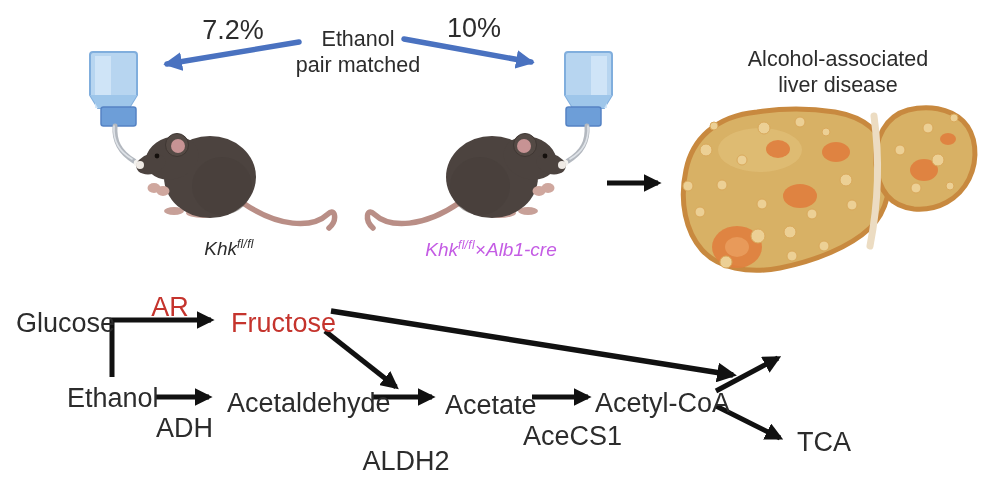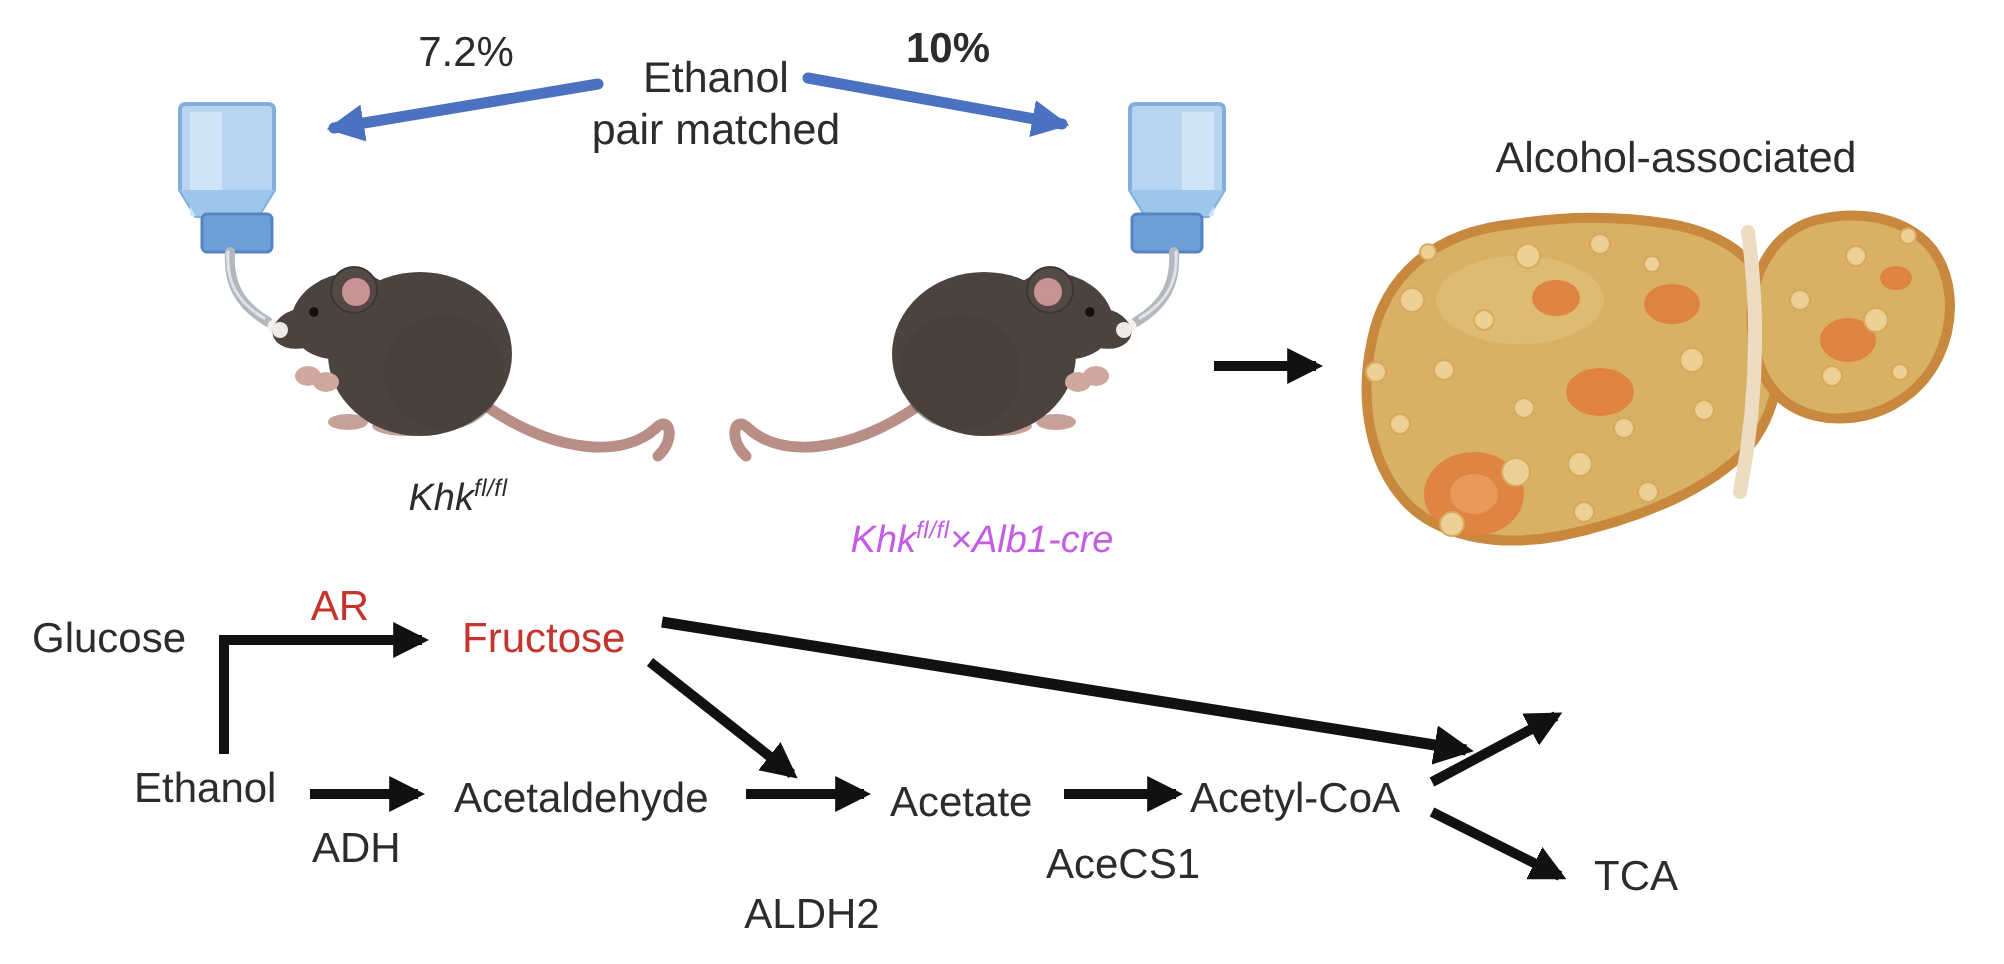--- a/index.html
+++ b/index.html
@@ -7,24 +7,24 @@
     --ink:#2c2c2c;
     --highlight-red:#c5342d;
     --genotype-magenta:#c45ce4;
     --arrow-blue:#4a72c0;
   }
   .figure{
     position:relative;width:1002px;height:482px;background:#ffffff;overflow:hidden;
     font-family:"Liberation Sans", sans-serif;
   }
   .art{position:absolute;left:0;top:0;}
-  .t{position:absolute;font-size:21px;line-height:1.15;color:var(--ink);white-space:nowrap;}
+  .t{position:absolute;font-size:27px;line-height:1.15;color:var(--ink);white-space:nowrap;}
   .c{transform:translateX(-50%);text-align:center;}
   .red{color:var(--highlight-red);}
-  .magenta{color:var(--genotype-magenta);margin-top:20px;}
+  .magenta{color:var(--genotype-magenta);}
   .multiline{line-height:26px;font-size:21.5px;}
   .genolabel{font-size:19px;font-style:italic;}
   .genolabel sup{font-size:12px;font-style:italic;vertical-align:7px;letter-spacing:.3px;}
   .blue-arrow{stroke:var(--arrow-blue);}
 </style>
 </head>
 <body>
 
 <div class="figure">
 
@@ -131,29 +131,30 @@
       <path d="M 325 331 L 396 387" marker-end="url(#ab)"></path>
       <path d="M 331 311 L 733 375" stroke-width="5.5" marker-end="url(#ab)"></path>
       <path d="M 373 397 L 432 397" marker-end="url(#ab)"></path>
       <path d="M 532 397 L 588 397" marker-end="url(#ab)"></path>
       <path d="M 716 391 L 778 358" marker-end="url(#ab)"></path>
       <path d="M 716 406 L 780 438" marker-end="url(#ab)"></path>
     </g>
   </svg>
 
   <div class="t c" style="left:233px;top:15px;">7.2%</div>
-  <div class="t c" style="left:474px;top:13px;font-weight:bold;">10%</div>
+  <div class="t c" style="left:474px;top:13px;">10%</div>
 
   <div class="t c multiline" style="left:358px;top:26px;">
     <div>Ethanol</div>
     <div>pair matched</div>
   </div>
 
-  <div class="t c multiline" style="left:838px;top:46px;margin-top:20px;">
+  <div class="t c multiline" style="left:838px;top:46px;">
     <div>Alcohol-associated</div>
+    <div>liver disease</div>
   </div>
 
   <div class="t c genolabel" style="left:229px;top:238px;"><i>Khk</i><sup>fl/fl</sup></div>
 
   <div class="t c genolabel magenta" style="left:491px;top:239px;"><i>Khk</i><sup>fl/fl</sup><i>×Alb1-cre</i></div>
 
   <div class="t" style="left:16px;top:308px;">Glucose</div>
   <div class="t c red" style="left:170px;top:292px;">AR</div>
   <div class="t red" style="left:231px;top:308px;">Fructose</div>
   <div class="t" style="left:67px;top:383px;">Ethanol</div>

